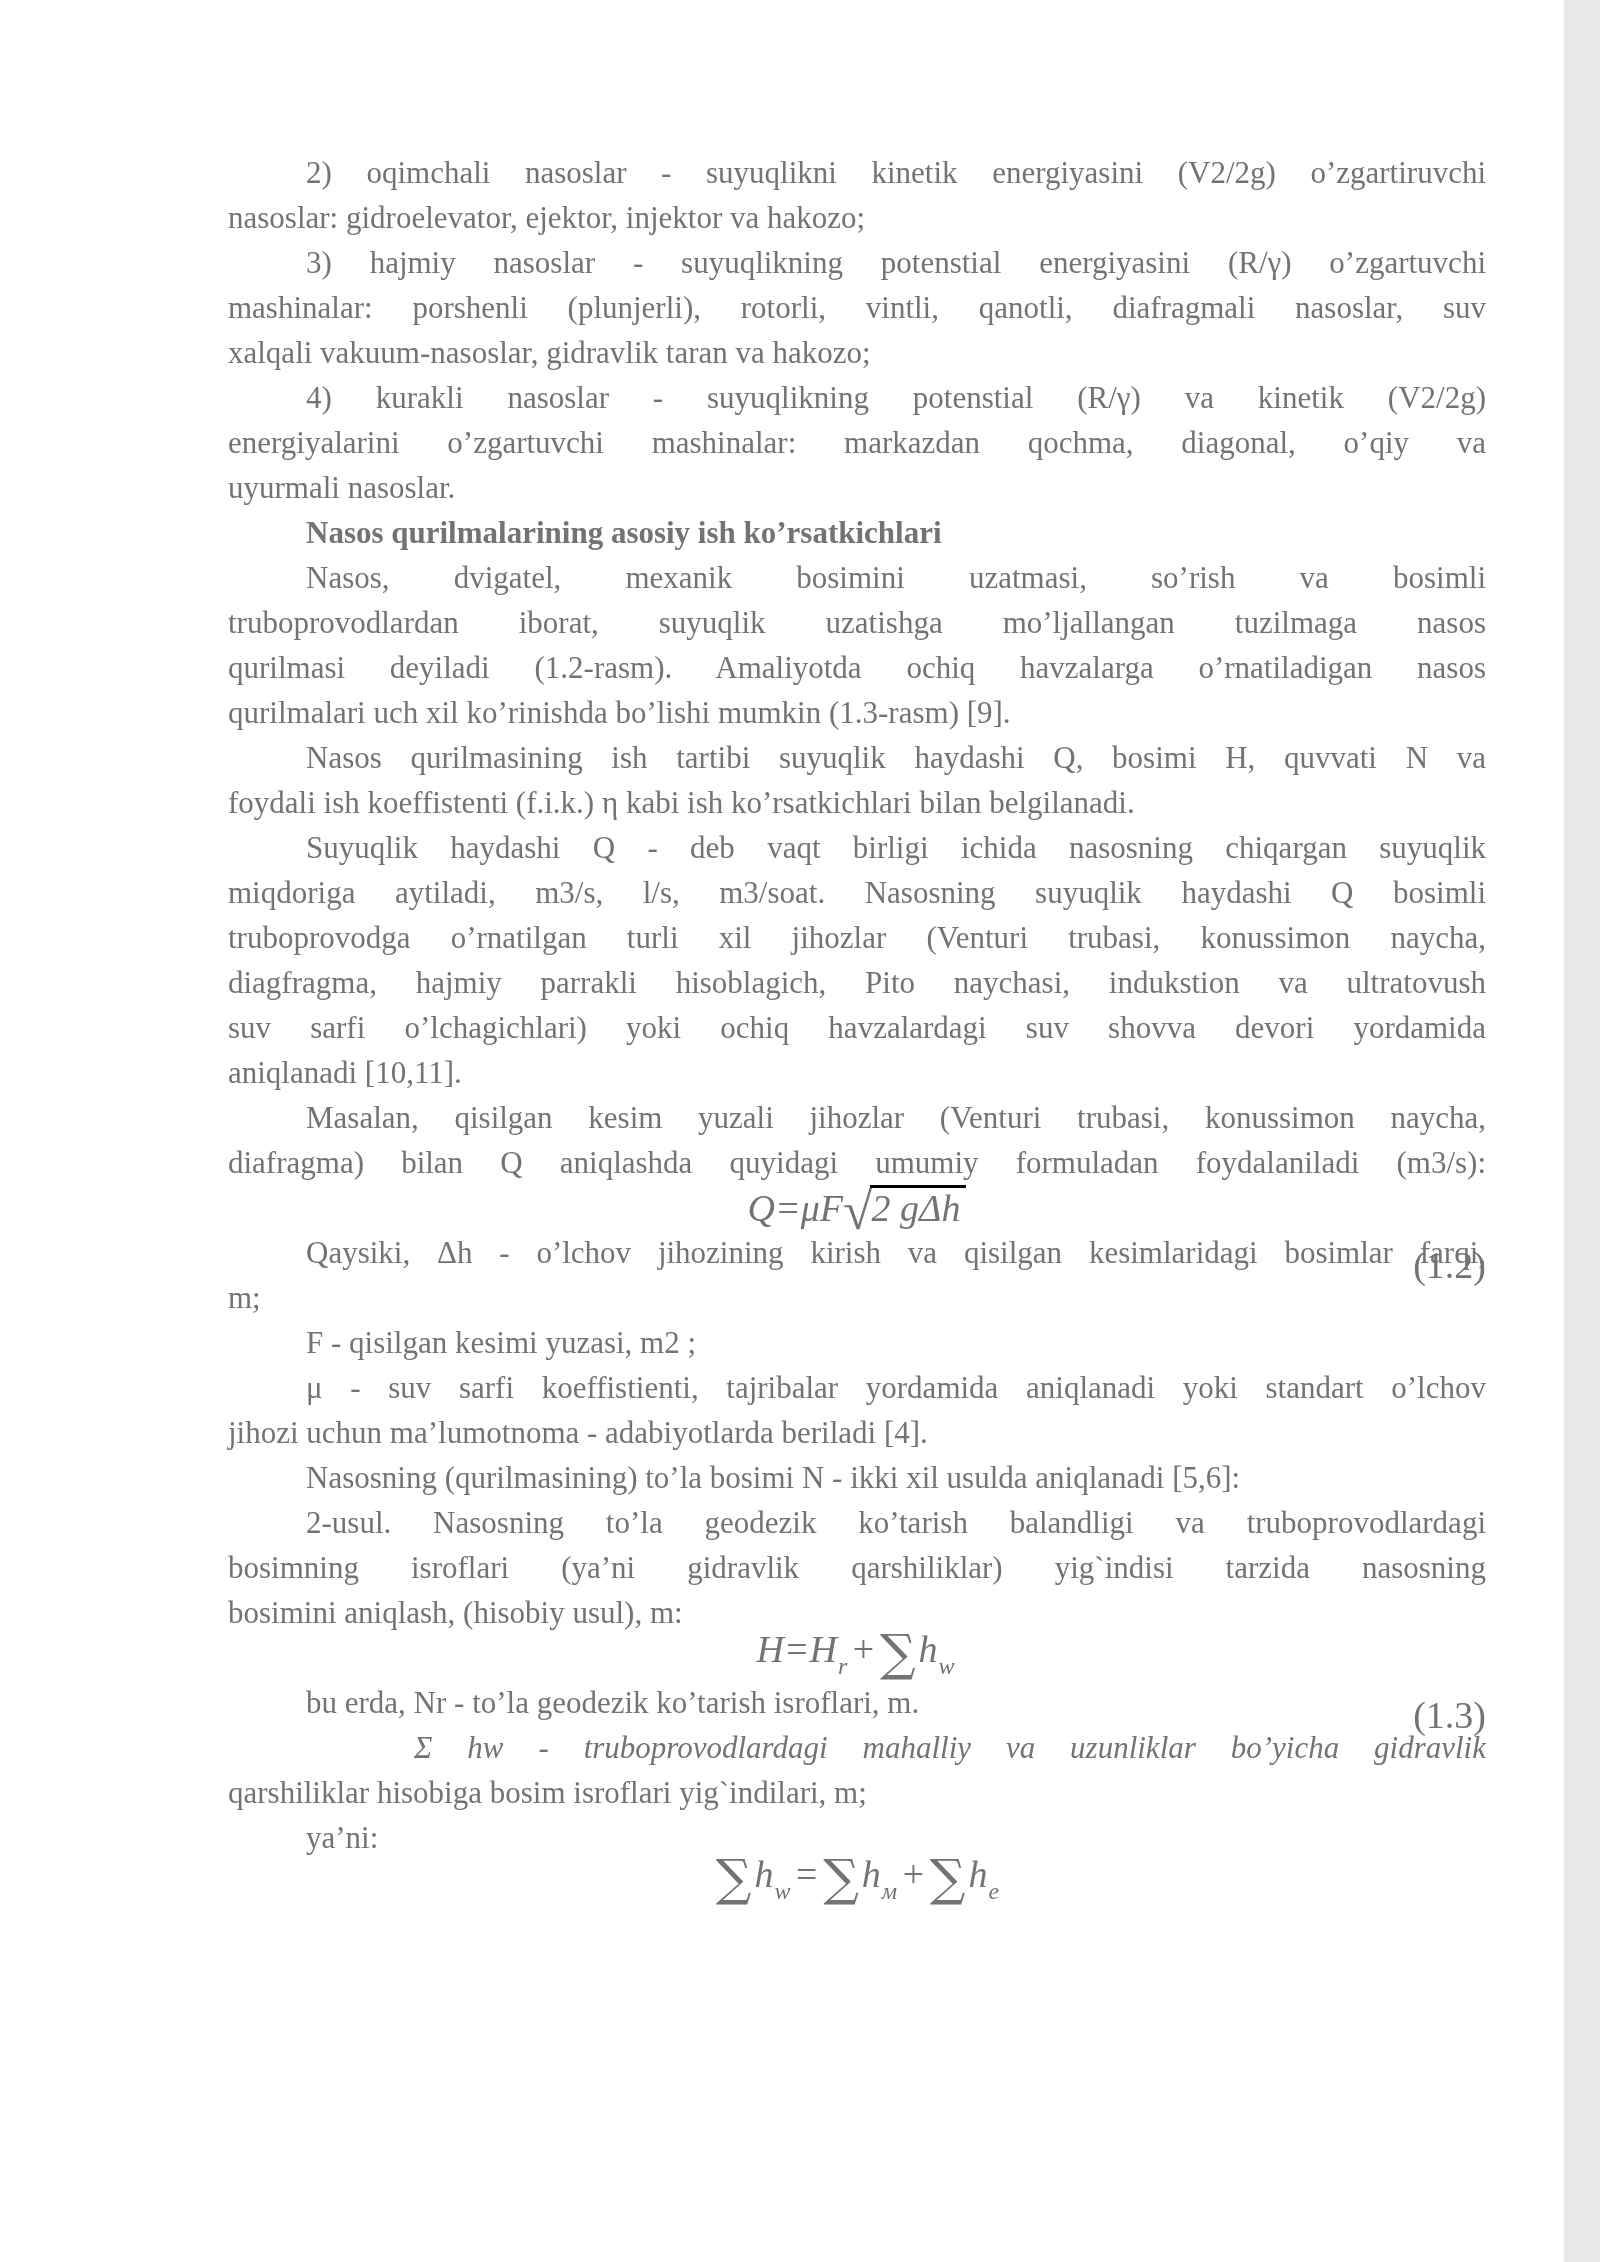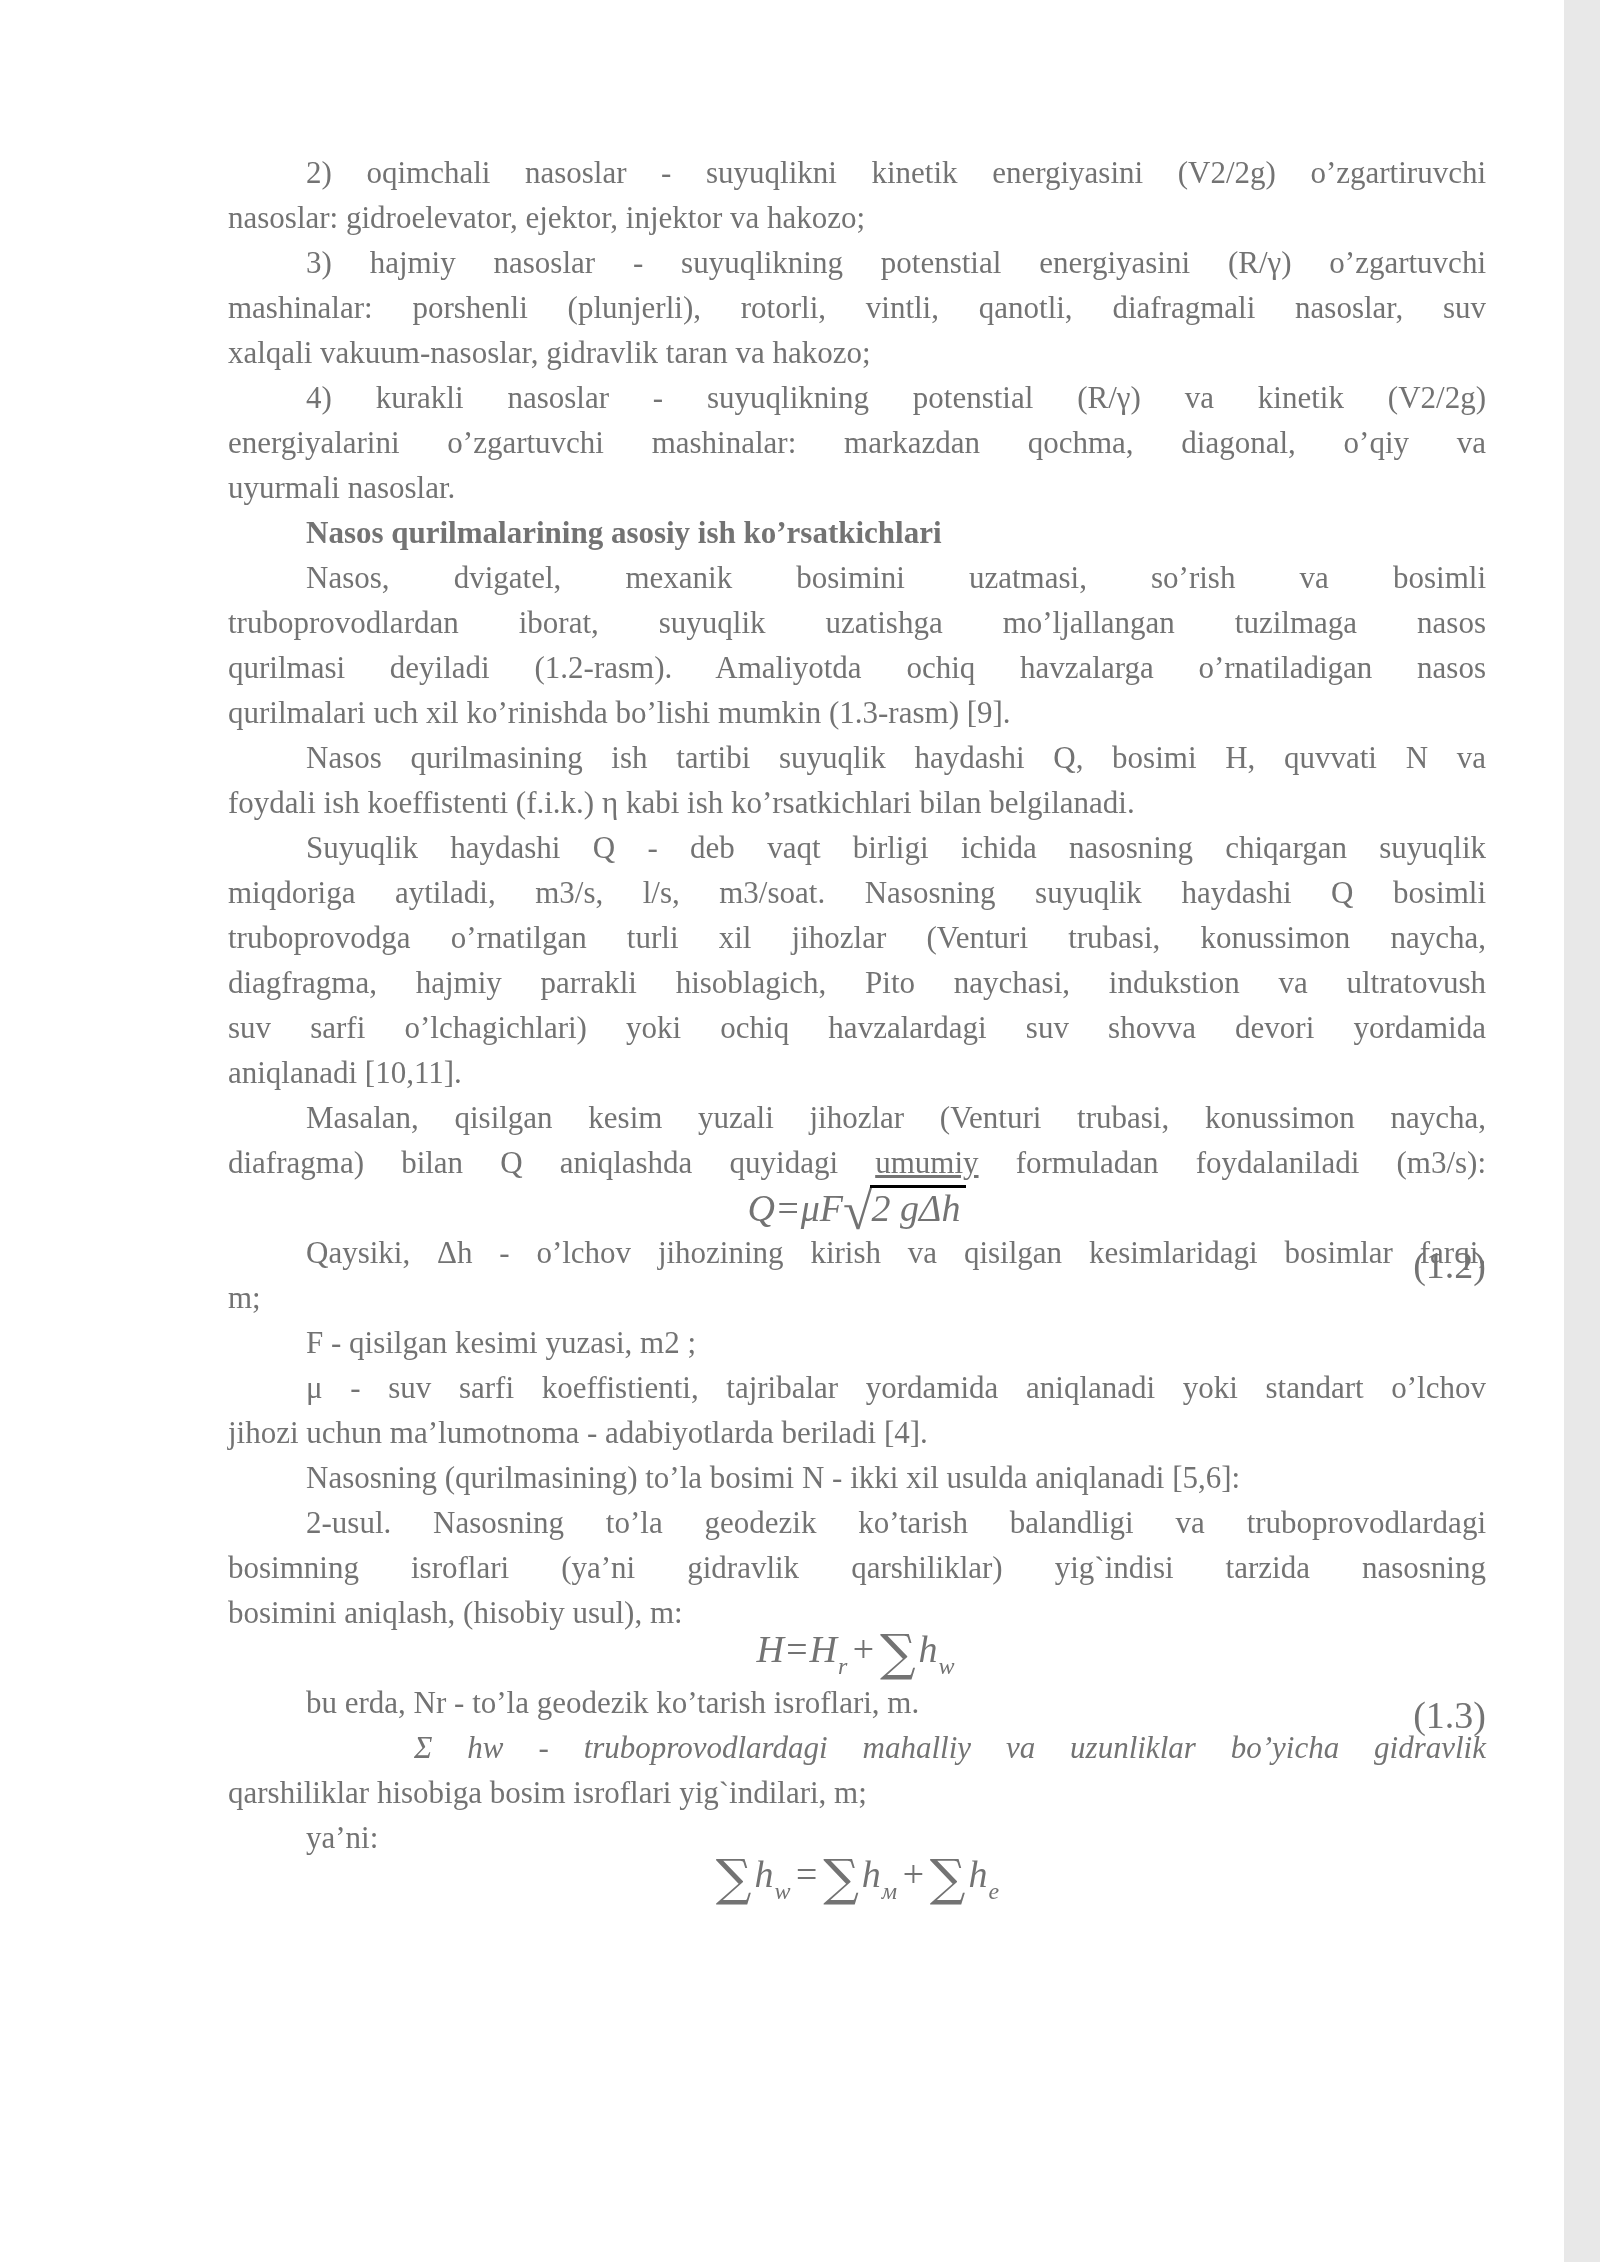--- a/index.html
+++ b/index.html
@@ -19,21 +19,21 @@
     line-height:45px;
   }
   .ln{
     text-align:justify;
     text-align-last:justify;
   }
   .ln.end{ text-align-last:left; }
   .ind{ text-indent:78px; }
   .ind2{ text-indent:186px;font-style:italic; }
   .head{ font-weight:bold; }
-  .ul{ text-decoration:underline; }
+  .ul{ }
 
   
   .frow{
     position:relative;
     height:45px;
     display:flex;
     align-items:center;
     justify-content:center;
     text-align-last:center;
   }

